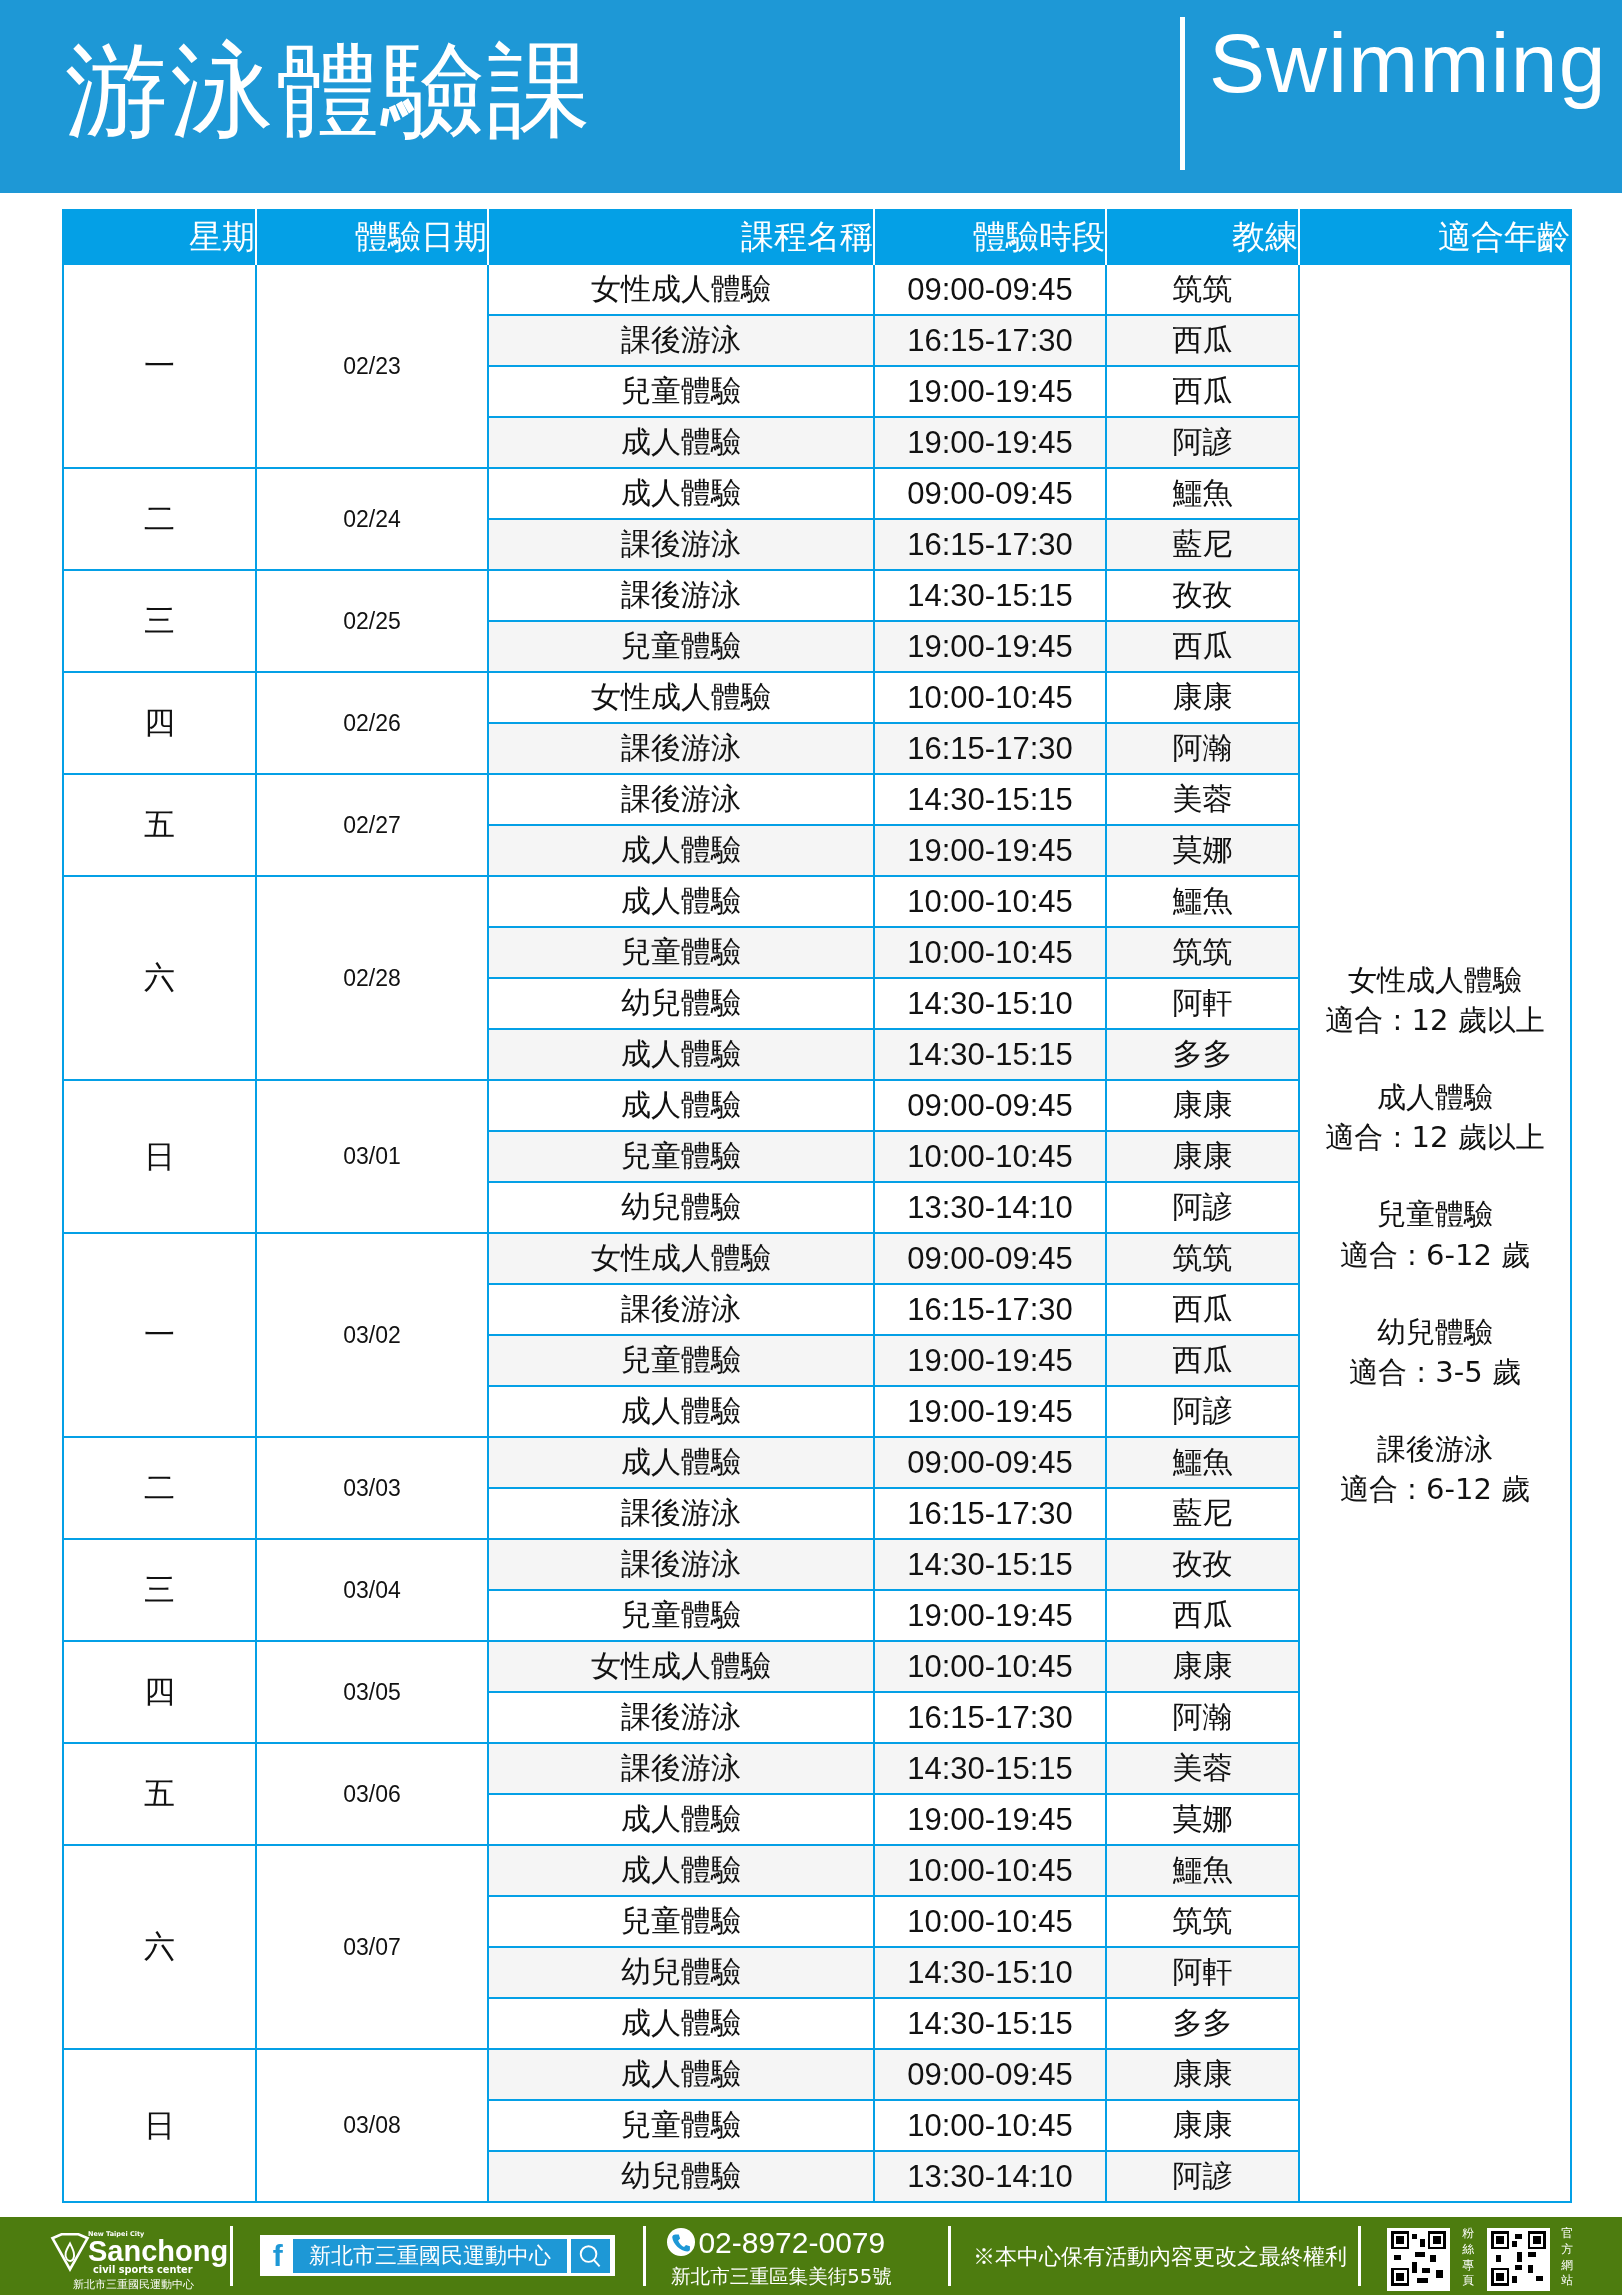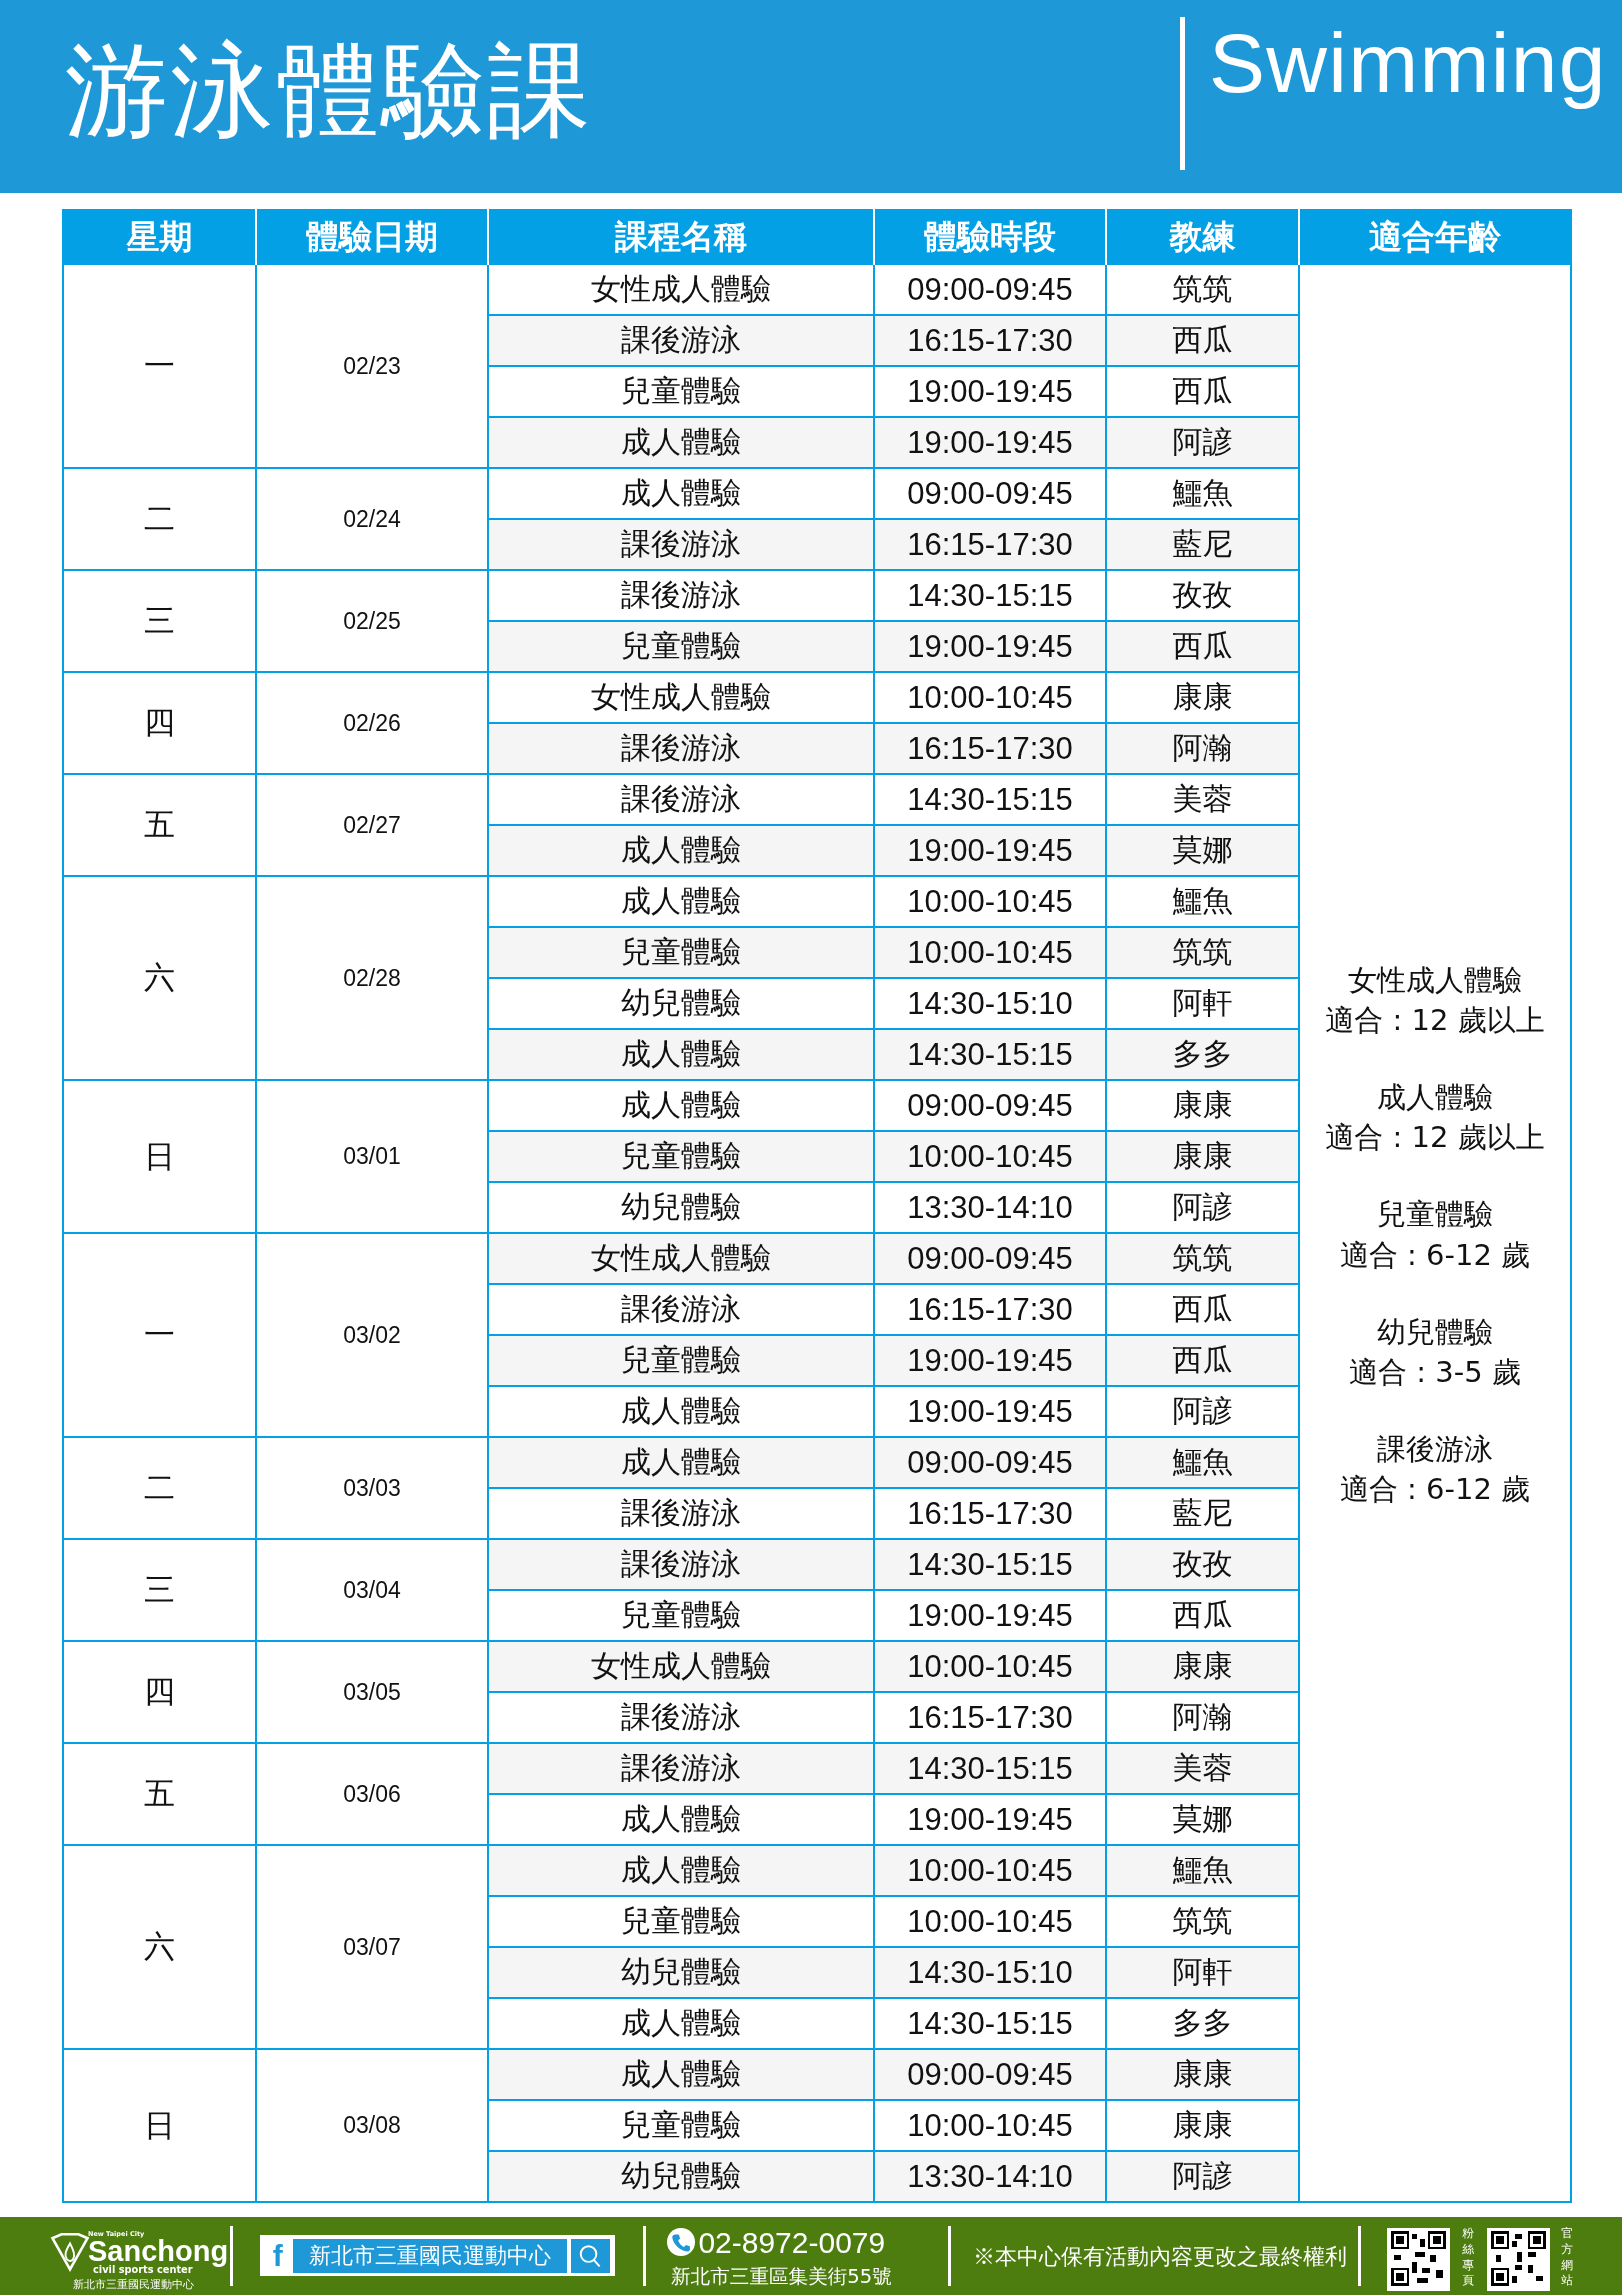--- a/index.html
+++ b/index.html
@@ -7,21 +7,21 @@
   body { position: relative; font-family: "DejaVu Sans", "Liberation Sans", sans-serif; color: #111; }
 
   .header-band { position: absolute; left: 0; top: 0; width: 1623px; height: 193px; background: #1E98D6; }
   .title { position: absolute; left: 47px; top: 34px; font-size: 103px; font-weight: normal; color: #fff; letter-spacing: 2.6px; line-height: 1.1; margin-left: 18px; }
   .vdivider { position: absolute; left: 1180px; top: 17px; width: 4.6px; height: 153px; background: #fff; }
   .eng-title { position: absolute; left: 1209px; top: 17px; font-size: 84px; color: #fff; font-family: "Liberation Sans", sans-serif; letter-spacing: 1.3px; line-height: 1.1; }
   .location { position: absolute; left: 1214px; top: 116px; font-size: 43px; color: #fff; line-height: 1.2; letter-spacing: 0.7px; }
 
   .table-wrap { position: absolute; left: 62px; top: 209px; width: 1508px; }
   table { border-collapse: collapse; width: 1508px; table-layout: fixed; }
-  th { background: #04A0E6; color: #fff; font-weight: bold; font-size: 33px; height: 54px; border-left: 2px solid #fff; border-right: 2px solid #fff; border-top: 2.6px solid #04A0E6; text-align: center; }
+  th { background: #04A0E6; color: #fff; font-weight: normal; font-size: 33px; height: 54px; border-left: 2px solid #fff; border-right: 2px solid #fff; border-top: 2.6px solid #04A0E6; text-align: right; }
   th:first-child { border-left: 2.6px solid #04A0E6; }
   th:last-child { border-right: 2.6px solid #04A0E6; }
   td { border: 2.6px solid #04A0E6; text-align: center; vertical-align: middle; font-size: 30px; height: 51px; padding: 0; }
   td.day { font-size: 31px; background: #fff; }
   td.date { font-size: 23px; background: #fff; font-family: "Liberation Sans", sans-serif; }
   td.time { font-family: "Liberation Sans", sans-serif; font-size: 31px; }
   tr.gray td.c { background: #F5F5F5; }
   tr.white td.c { background: #fff; }
   td.ages { background: #fff; vertical-align: middle; font-size: 29px; line-height: 1.38; }
   .age-block { margin: 0 0 37px 0; }

